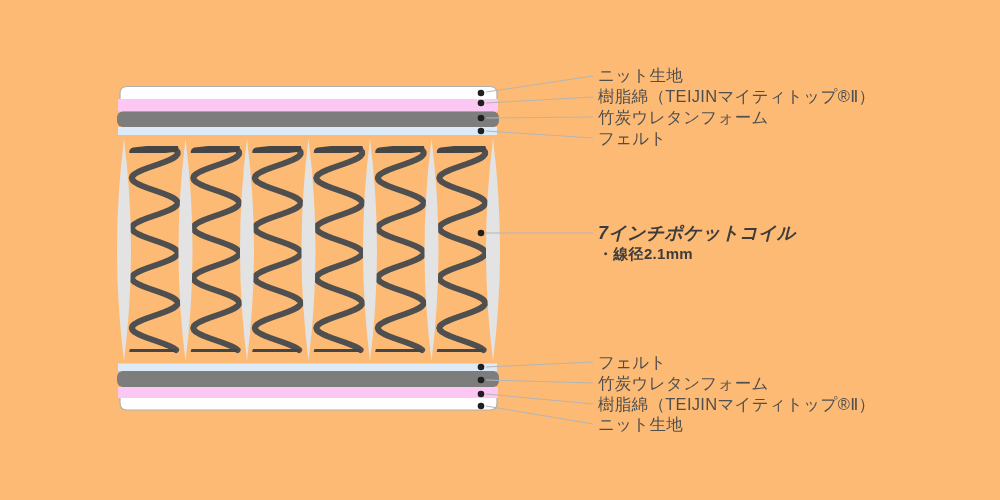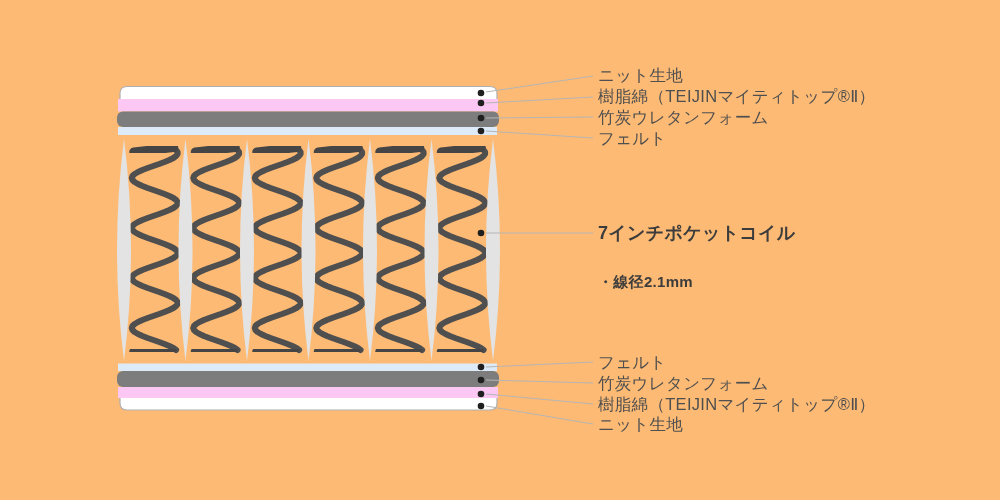--- a/index.html
+++ b/index.html
@@ -18,22 +18,22 @@
     font-size:16.5px;
     line-height:19px;
     color:#4f4f4f;
     white-space:nowrap;
     letter-spacing:0.3px;
   }
   .lbl.bold{
     font-weight:bold;
     color:#3c3c3c;
   }
-  .lbl.coil-title{font-size:18px;line-height:22px;}
-  .lbl.coil-spec{font-size:15px;line-height:18px;margin-top:28px;}
+  .lbl.coil-title{font-size:18px;line-height:22px;font-style:italic;}
+  .lbl.coil-spec{font-size:15px;line-height:18px;}
 </style>
 </head>
 <body>
 
 <div id="canvas">
 
   <svg id="diagram-svg" width="1000" height="500" viewBox="0 0 1000 500">
     <defs>
       <filter id="soft" x="-20%" y="-20%" width="140%" height="140%">
         <feGaussianBlur stdDeviation="0.55"></feGaussianBlur>

